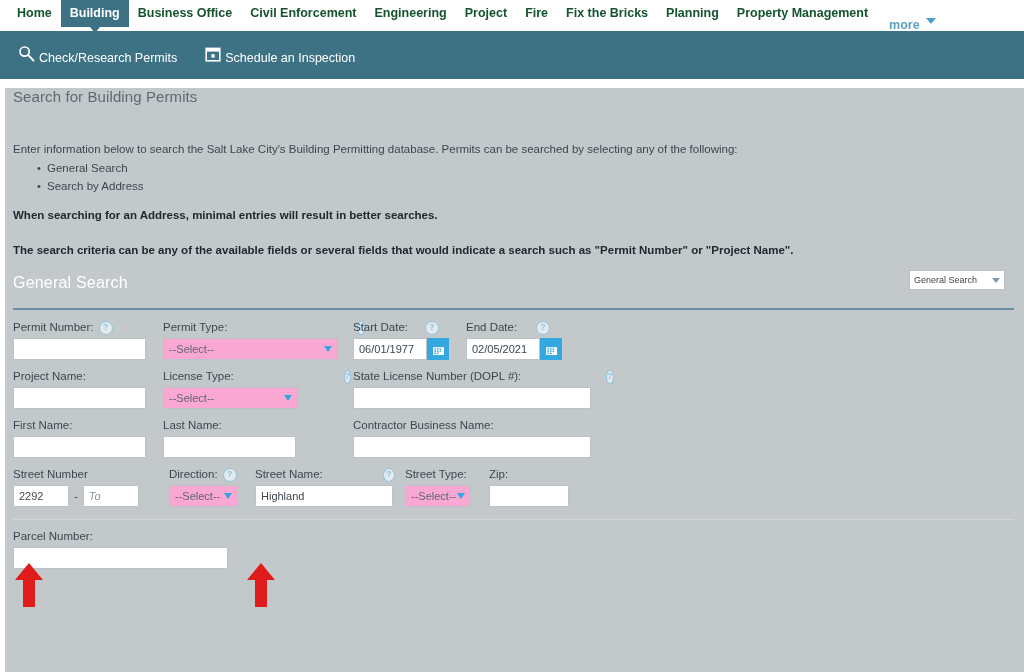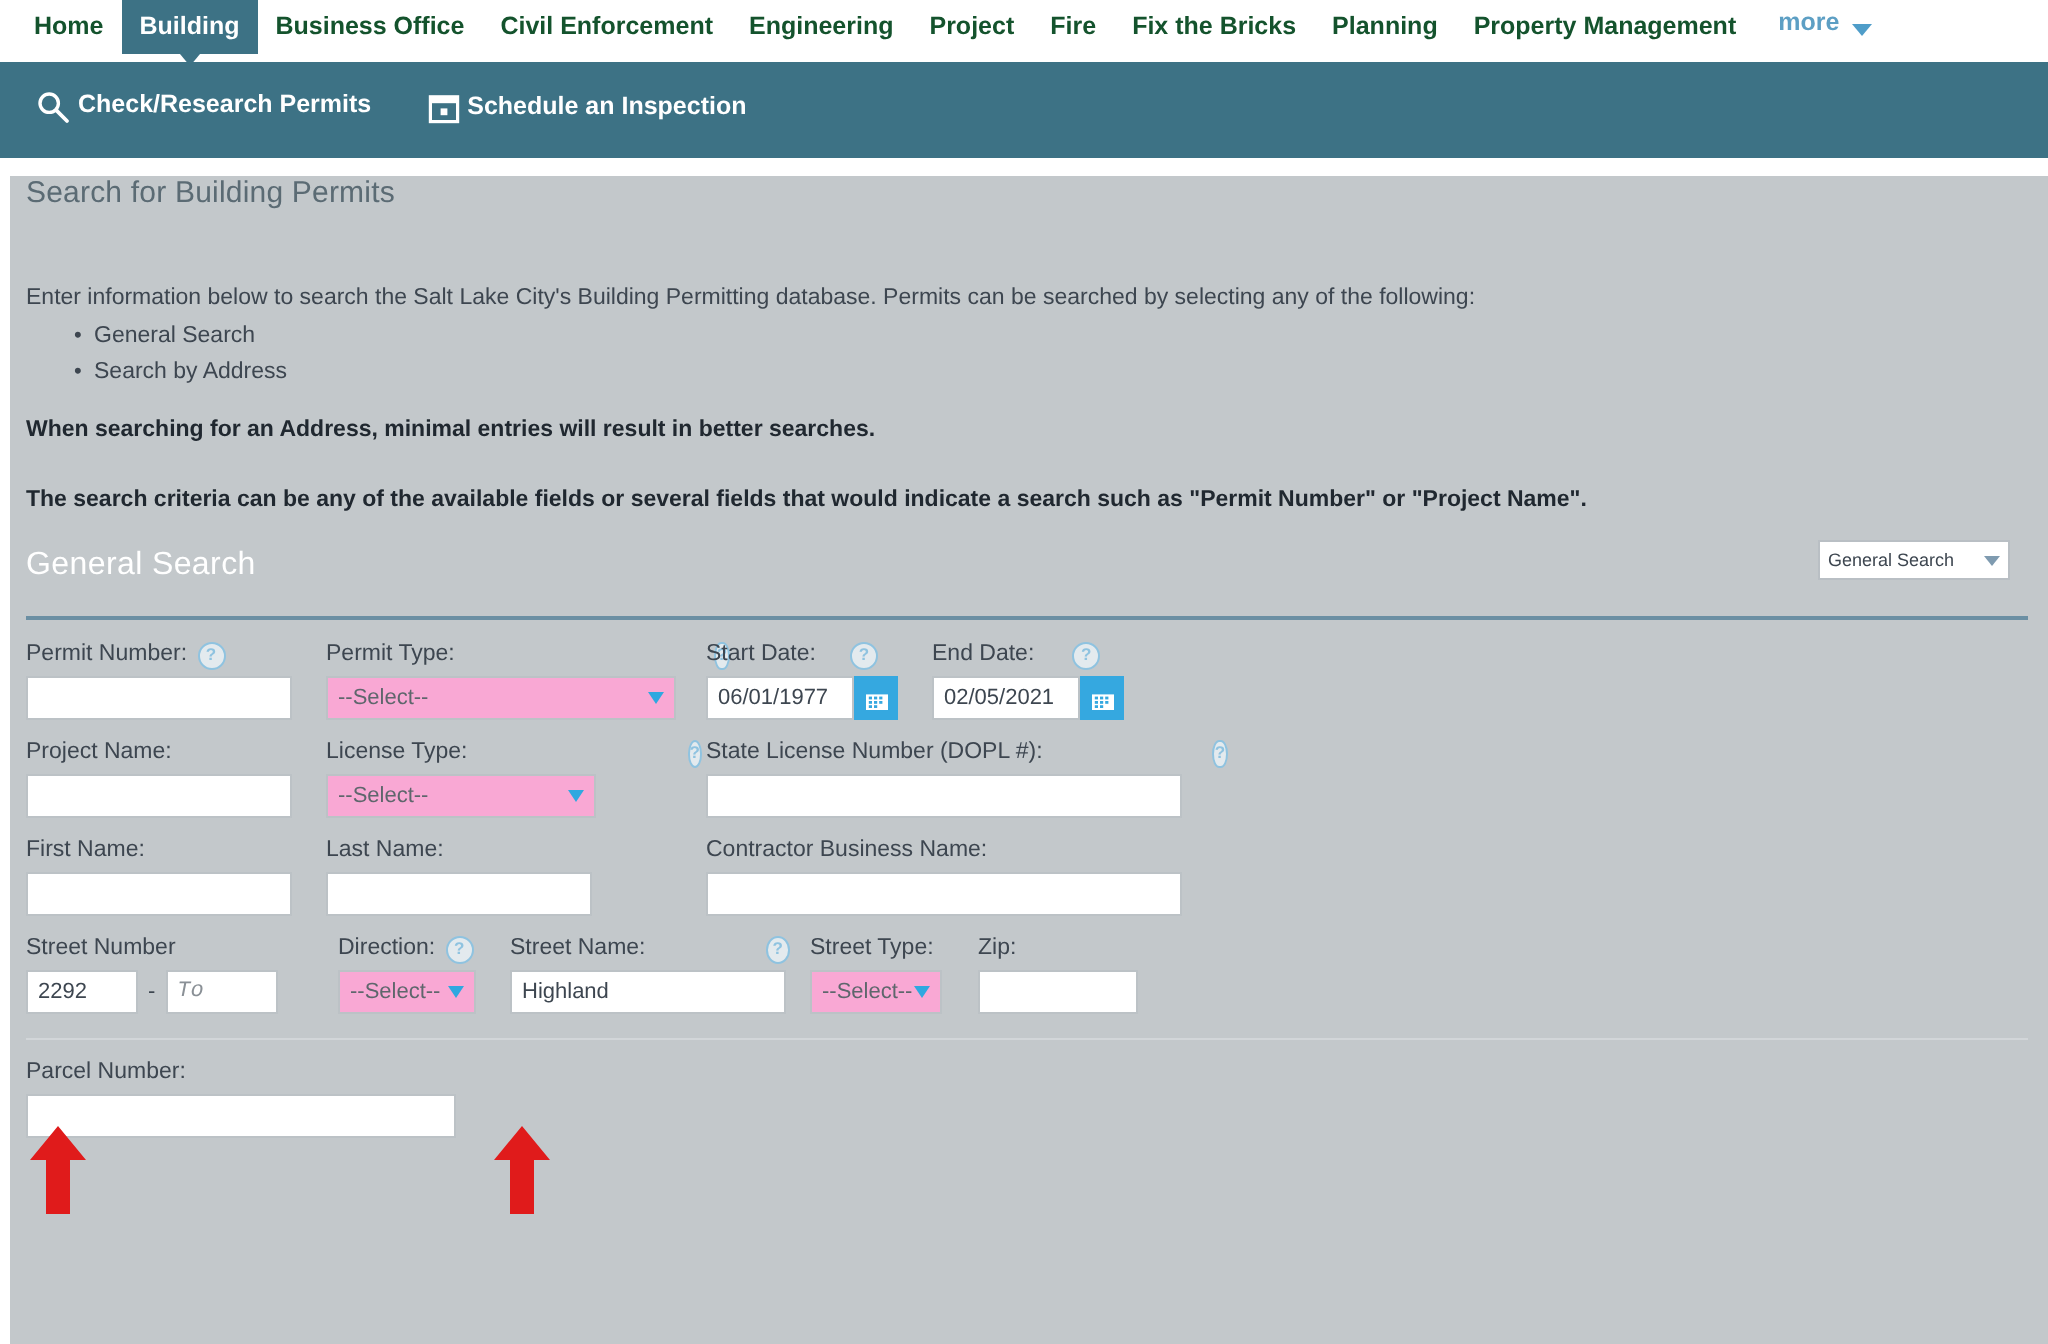--- a/index.html
+++ b/index.html
@@ -49,25 +49,25 @@
     width: 0;
     height: 0;
     border-left: 5px solid transparent;
     border-right: 5px solid transparent;
     border-top: 6px solid #3d7285;
   }
   .topnav-more {
     font-size: 12.5px;
     font-weight: bold;
     color: #5d9fc4;
-    padding: 4px 6px 7px 12px;
+    padding: 18px 6px 7px 12px;
     line-height: 14px;
     cursor: pointer;
     display: flex;
-    align-items: flex-end;
+    align-items: flex-start;
     gap: 6px;
   }
   .caret-down {
     width: 0; height: 0;
     border-left: 5px solid transparent;
     border-right: 5px solid transparent;
     border-top: 6px solid #4f9dc9;
   }
 
   
@@ -75,25 +75,25 @@
     height: 48px;
     background: #3d7285;
     display: flex;
     align-items: center;
     padding-left: 18px;
     box-sizing: border-box;
     gap: 28px;
   }
   .subbar-item {
     display: flex;
-    align-items: flex-start;
+    align-items: flex-end;
     gap: 4px;
     color: #ffffff;
     font-size: 12.5px;
-    font-weight: bold;
+    font-weight: normal;
     cursor: pointer;
   }
   .subbar-item .ico { display: block; }
 
   
   .page {
     background: #c3c8cb;
     width: 1019px;
     margin-left: 5px;
     height: 593px;
@@ -229,21 +229,21 @@
     background: #ffffff;
     border: 1px solid #bcc2c6;
     box-sizing: border-box;
     font-size: 11px;
     color: #3d4650;
     padding: 0 5px;
     font-family: "Liberation Sans", sans-serif;
     display: flex;
     align-items: center;
   }
-  .txt.ph { color: #8a9096; font-style: italic; font-family: Liberation Mono, monospace; }
+  .txt.ph { color: #8a9096; font-style: italic; }
   .sel {
     height: 22px;
     background: #f9a8d4;
     border: 1px solid #bcc2c6;
     box-sizing: border-box;
     font-size: 11px;
     color: #5e666c;
     padding: 0 5px;
     display: flex;
     align-items: center;

